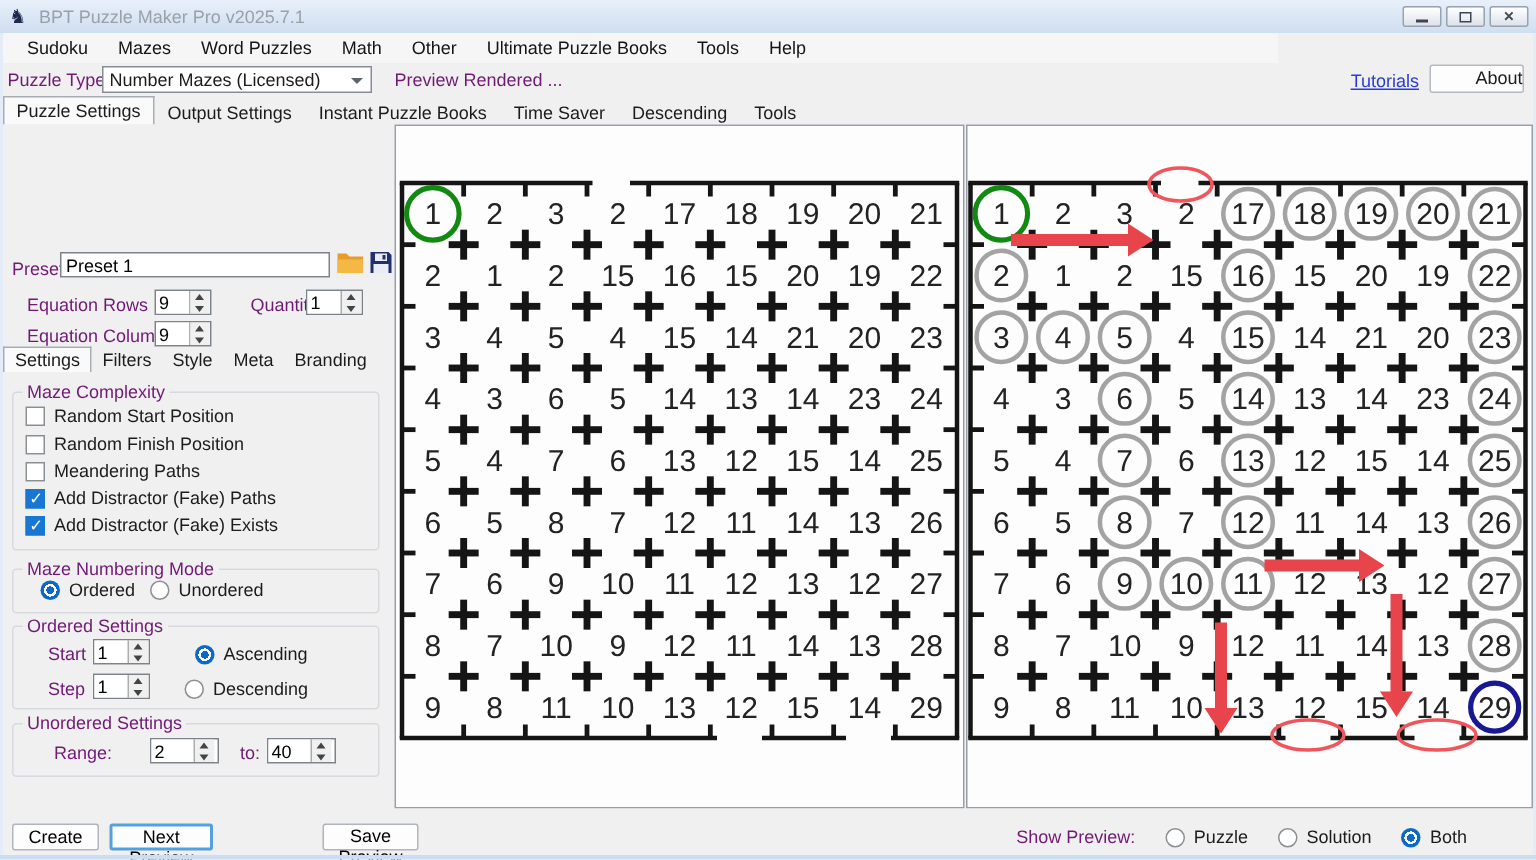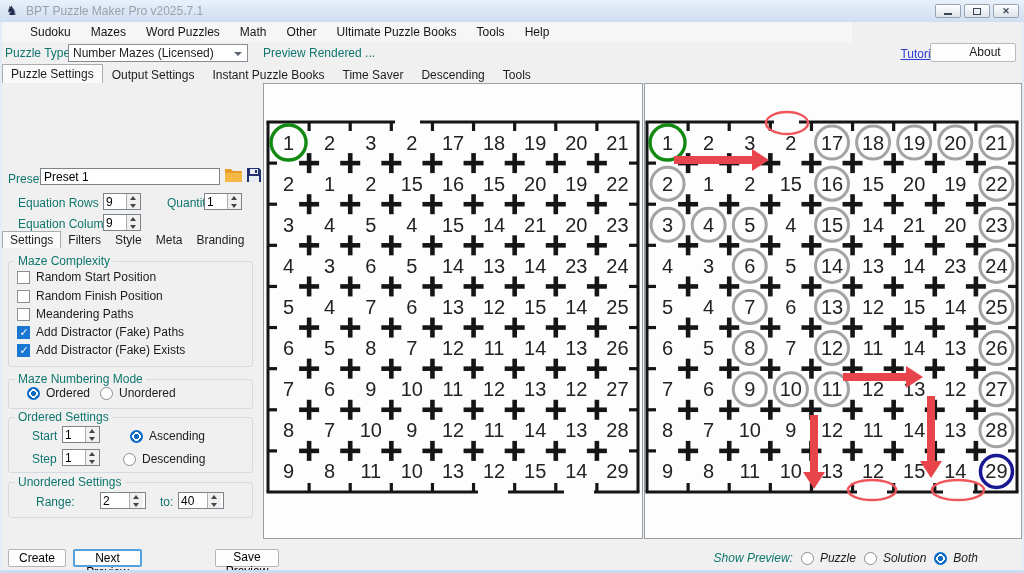--- a/index.html
+++ b/index.html
@@ -12,32 +12,32 @@
   .app-icon { width:14px; height:14px; font-size:13px; line-height:14px; color:#1d2a4d; margin-right:6px; }
   .win-title { color:#9aa0a8; font-size:12px; }
   .win-controls { position:absolute; right:5px; top:4px; display:flex; gap:3px; }
   .win-btn { width:26px; height:14px; border:1px solid #98a3b0; border-radius:2px;
     background:linear-gradient(#ffffff,#dde3ea); display:flex; align-items:center; justify-content:center; }
   .glyph-min { width:8px; height:2px; background:#3c4654; margin-top:5px; }
   .glyph-max { width:8px; height:7px; border:1.5px solid #3c4654; }
   .glyph-close { font-size:9px; font-weight:bold; color:#3c4654; line-height:1; }
 
   
-  .menubar { position:absolute; left:0; top:22px; width:852px; height:20px; background:#f6f6f6; display:flex; align-items:center; padding-left:20px; }
+  .menubar { position:absolute; left:0; top:22px; width:852px; height:20px; background:#f6f6f6; display:flex; align-items:center; padding-left:8px; }
   .menu-item { padding:0 10px; height:20px; line-height:20px; color:#151515; }
 
   
   .toolbar { position:absolute; left:0; top:42px; width:1024px; height:22px; background:#f0f0f0; }
-  .lbl { color:#0f766e; }
+  .lbl { color:#701a75; }
   .pt-label { position:absolute; left:5px; top:4px; }
   .combo { position:absolute; left:68px; top:2px; width:180px; height:18px; background:#fff; border:1px solid #878d94; display:flex; align-items:center; padding:0 18px 0 4px; }
   .combo-arrow { position:absolute; right:5px; top:7px; width:0; height:0; border-left:4px solid transparent; border-right:4px solid transparent; border-top:4px solid #5a6570; }
   .preview-status { position:absolute; left:263px; top:4px; }
   .tutorials { position:absolute; right:78px; top:5px; color:#2b3cd6; text-decoration:underline; cursor:pointer; }
-  .about-btn { position:absolute; right:8px; top:1px; width:86px; height:19px; background:#fdfdfd; border:1px solid #b4bac0; border-radius:2px; text-align:center; line-height:17px;padding-left:24px; }
+  .about-btn { position:absolute; right:8px; top:1px; width:63px; height:19px; background:#fdfdfd; border:1px solid #b4bac0; border-radius:2px; text-align:right; line-height:17px;padding-left:24px; }
 
   
   .tabstrip { position:absolute; left:0; top:64px; width:1024px; height:19px; display:flex; align-items:flex-end; padding-left:2px; }
   .tab { height:17px; line-height:17px; padding:0 8px; color:#1c1c1c; border:1px solid transparent; }
   .tab.selected { height:19px; line-height:19px; background:#fafafa; border:1px solid #a8adb3; border-bottom:none; }
 
   
   .settings-panel { position:absolute; left:0; top:83px; width:263px; height:456px; background:#f0f0f0; }
   .preset-label { position:absolute; left:8px; top:89px; }
   .preset-input { position:absolute; left:40px; top:85px; width:180px; height:17px; border:1px solid #7d838a; background:#fff; font:12px "Liberation Sans",sans-serif; padding:0 3px; }
@@ -81,21 +81,21 @@
   .maze svg { position:absolute; left:-16px; top:-16px; }
   .maze-left  { left:268px; top:122px; }
   .maze-right { left:647px; top:122px; }
 
   
   .bottombar { position:absolute; left:0; top:539px; width:1024px; height:31px; background:#f0f0f0; }
   .btn { position:absolute; top:10px; height:18px; background:#fdfdfd; border:1px solid #b0b5bb; border-radius:2px; text-align:center; font:12px "Liberation Sans",sans-serif; }
   .create-btn { left:8px; width:58px; }
   .nextprev-btn { left:73px; width:69px; border:2px solid #55a0de; }
   .saveprev-btn { left:215px; width:64px; }
-  .show-preview { position:absolute; right:46px; top:12px; display:flex; gap:8px;font-style:italic; }
+  .show-preview { position:absolute; right:46px; top:12px; display:flex; gap:20px; }
   .show-preview .radio-row { position:static; }
 
   .frame-bottom { position:absolute; left:0; top:570px; width:1024px; height:3px; background:#c9def2; }
   .frame-left { position:absolute; left:0; top:22px; width:2px; height:548px; background:#e4edf7; }
   .frame-right { position:absolute; right:0; top:22px; width:2px; height:548px; background:#e4edf7; }
 </style>
 </head>
 <body>
 
 <div class="titlebar">

